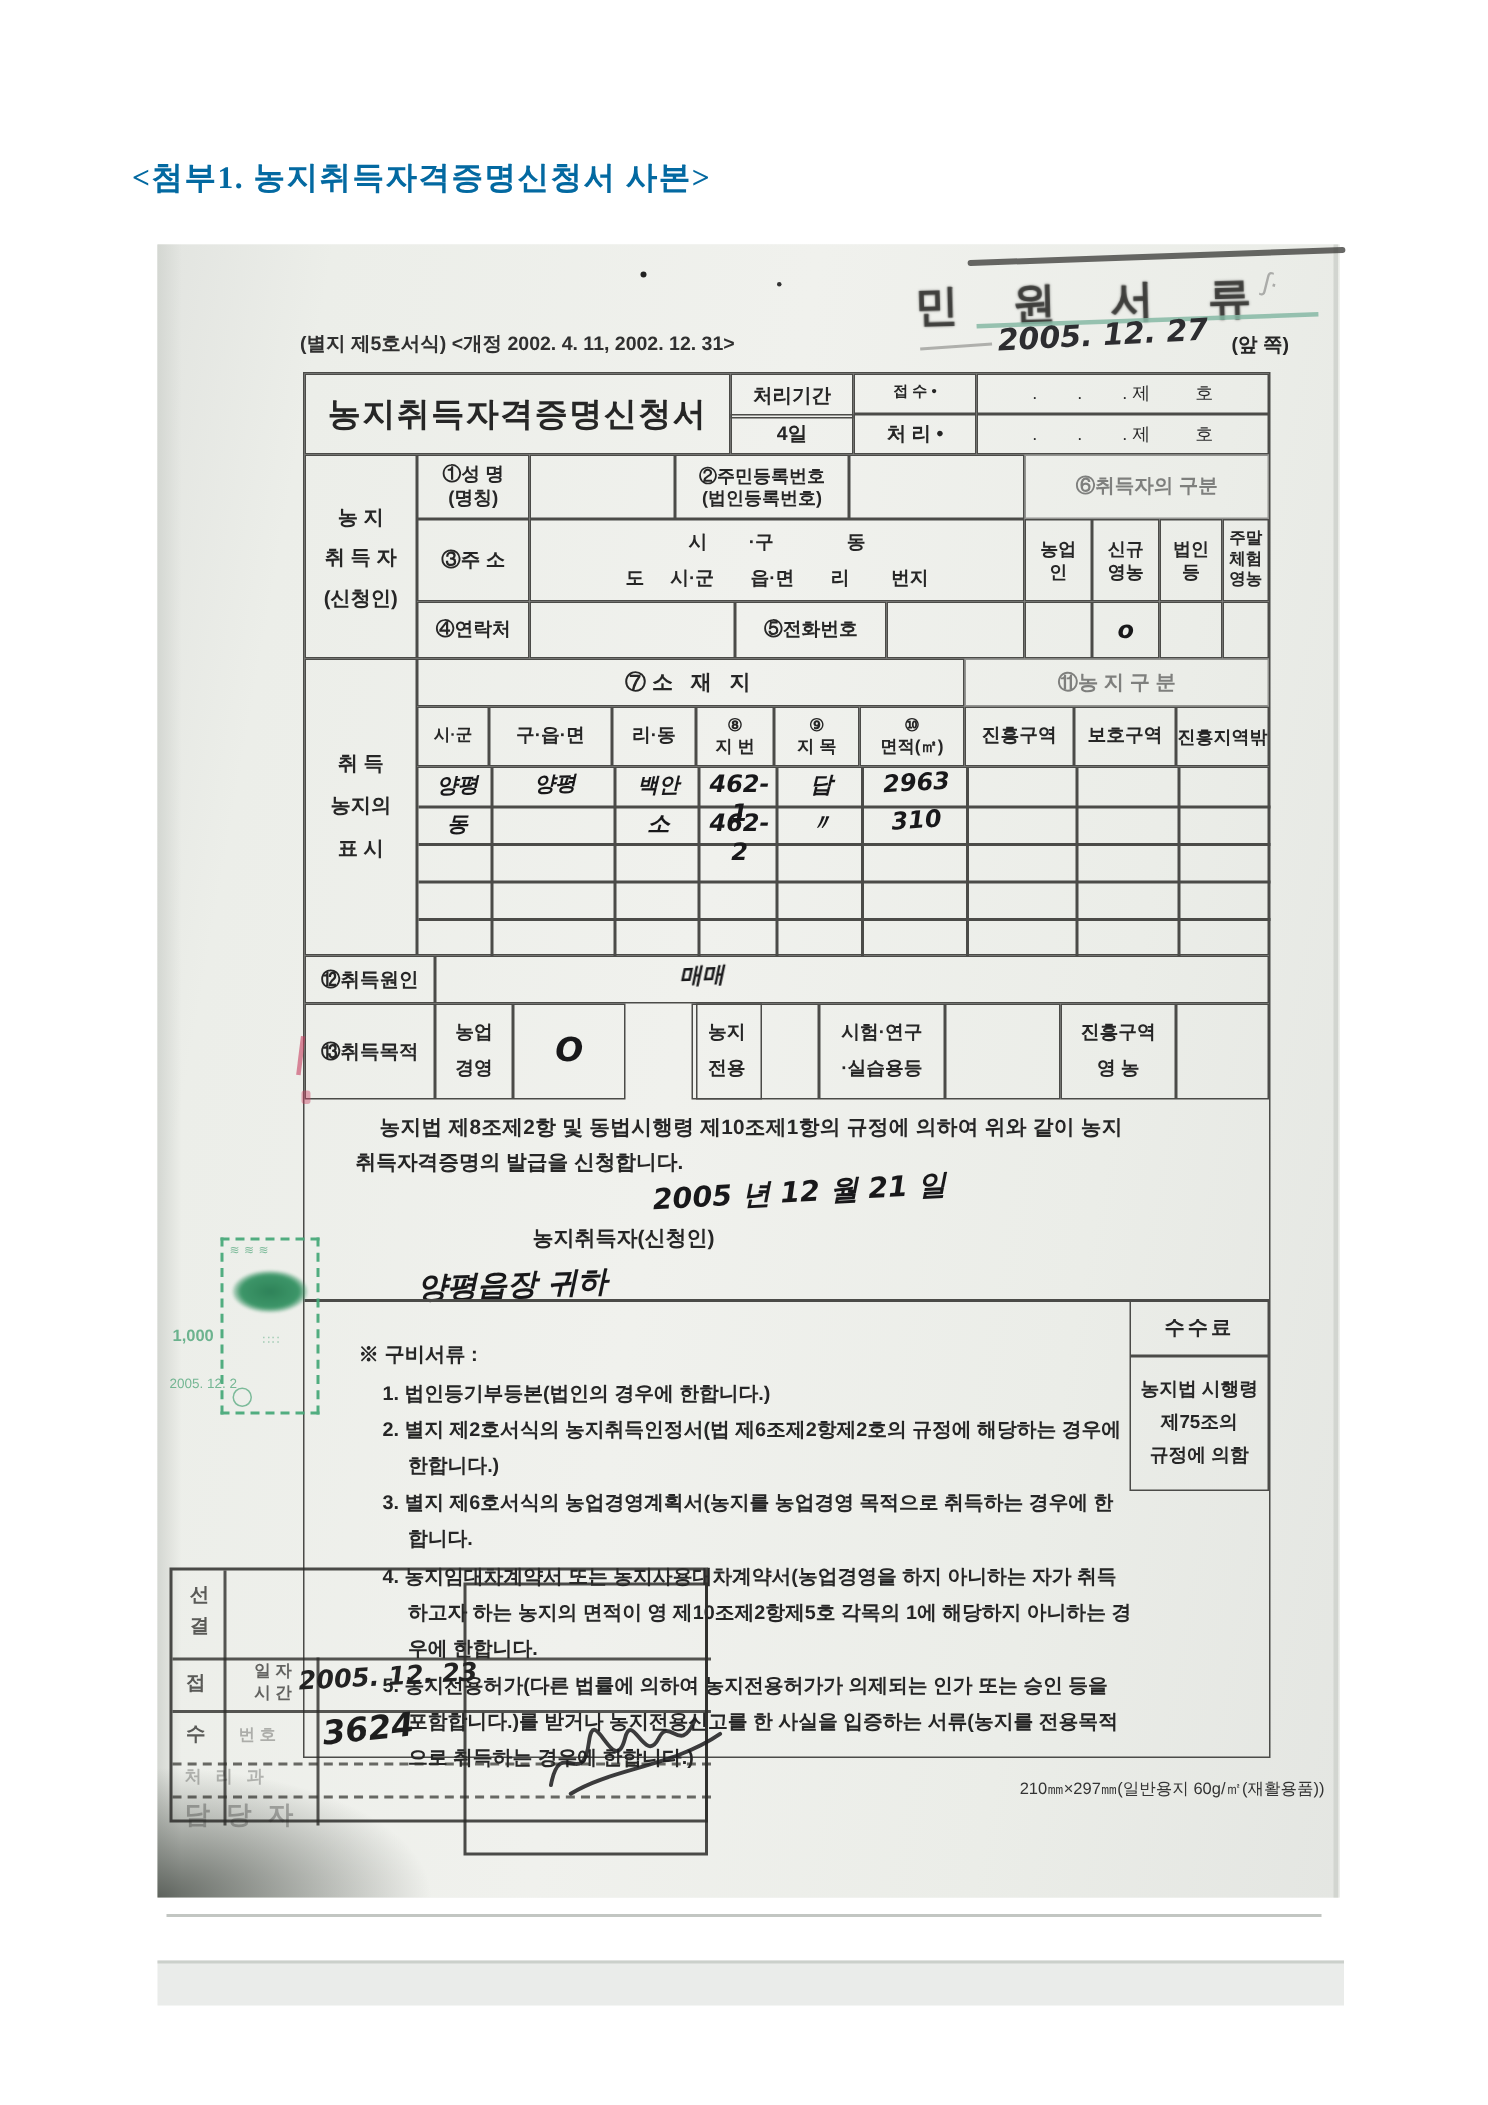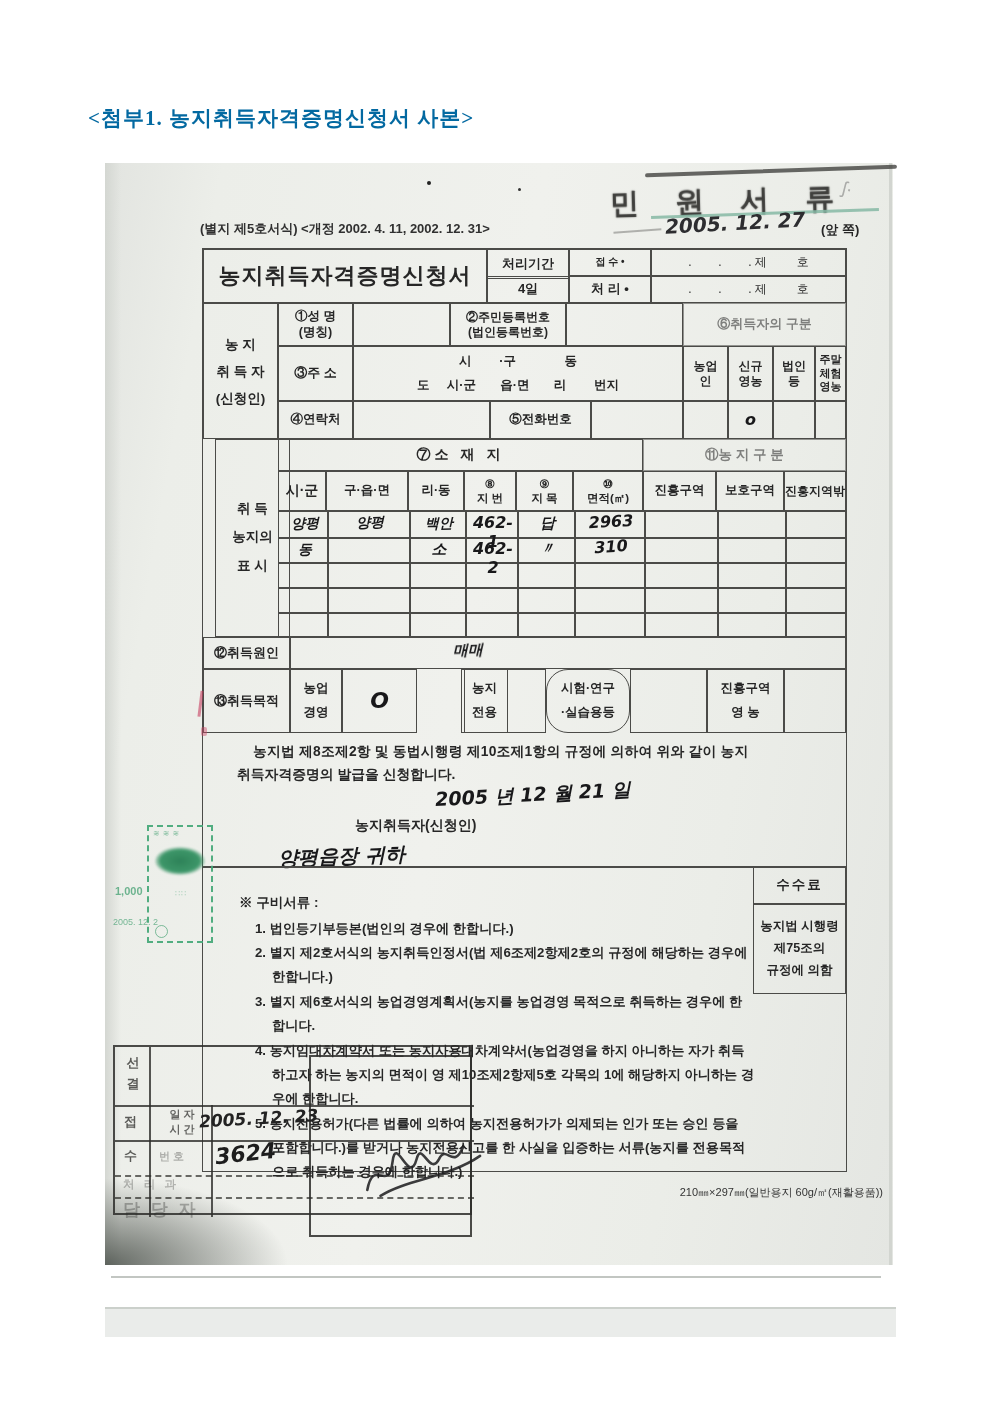--- a/index.html
+++ b/index.html
@@ -79,27 +79,27 @@
 
     <div class="cell lbl" style="left:75px;top:152px;width:75px;height:38px;font-size:12.5px;">④연락처</div>
     <div class="cell" style="left:150px;top:152px;width:137px;height:38px;"></div>
     <div class="cell lbl" style="left:287px;top:152px;width:101px;height:38px;font-size:12.5px;">⑤전화번호</div>
     <div class="cell" style="left:388px;top:152px;width:92px;height:38px;"></div>
     <div class="cell" style="left:480px;top:152px;width:45px;height:38px;"></div>
     <div class="cell hand" style="left:525px;top:152px;width:45px;height:38px;font-size:16px;">o</div>
     <div class="cell" style="left:570px;top:152px;width:42px;height:38px;"></div>
     <div class="cell" style="left:612px;top:152px;width:31px;height:38px;"></div>
 
-    <div class="cell lbl pre" style="left:12px;top:190px;width:75px;height:198px;font-size:13.5px;line-height:2.1;align-items:flex-start;padding-top:55px;">취      득
+    <div class="cell lbl pre" style="left:0;top:190px;width:75px;height:198px;font-size:13.5px;line-height:2.1;align-items:flex-start;padding-top:55px;">취      득
 농지의
 표      시</div>
     <div class="cell lbl" style="left:75px;top:190px;width:365px;height:32px;font-size:14px;letter-spacing:4px;">⑦소    재    지</div>
     <div class="cell lbl faded" style="left:440px;top:190px;width:203px;height:32px;font-size:13.5px;">⑪농  지  구  분</div>
 
-    <div class="cell lbl" style="left:75px;top:222px;width:48px;height:40px;font-size:14px;">시·군</div>
+    <div class="cell lbl" style="left:75px;top:222px;width:48px;height:40px;font-size:11px;">시·군</div>
     <div class="cell lbl" style="left:123px;top:222px;width:82px;height:40px;font-size:12.5px;">구·읍·면</div>
     <div class="cell lbl" style="left:205px;top:222px;width:56px;height:40px;font-size:12.5px;">리·동</div>
     <div class="cell lbl pre" style="left:261px;top:222px;width:52px;height:40px;font-size:11.5px;">⑧
 지 번</div>
     <div class="cell lbl pre" style="left:313px;top:222px;width:57px;height:40px;font-size:11.5px;">⑨
 지 목</div>
     <div class="cell lbl pre" style="left:370px;top:222px;width:70px;height:40px;font-size:11.5px;">⑩
 면적(㎡)</div>
     <div class="cell lbl" style="left:440px;top:222px;width:73px;height:40px;font-size:12.5px;">진흥구역</div>
     <div class="cell lbl" style="left:513px;top:222px;width:68px;height:40px;font-size:12.5px;">보호구역</div>
@@ -137,21 +137,21 @@
     <div class="cell" style="left:87px;top:388px;width:556px;height:32px;"></div>
     <div class="abs hand" style="left:250px;top:392px;font-size:15px;transform:rotate(-2deg);filter:blur(.2px);">매매</div>
 
     <div class="cell lbl" style="left:0;top:420px;width:87px;height:64px;font-size:13px;">⑬취득목적</div>
     <div class="cell lbl pre" style="left:87px;top:420px;width:52px;height:64px;font-size:12.5px;line-height:1.9;">농업
 경영</div>
     <div class="cell hand" style="left:139px;top:420px;width:75px;height:64px;font-size:22px;">O</div>
     <div class="cell lbl pre" style="left:214px;top:420px;width:47px;height:64px;font-size:12.5px;line-height:1.9;margin-left:44px;">농지
 전용</div>
     <div class="cell" style="left:261px;top:420px;width:82px;height:64px;"></div>
-    <div class="cell lbl pre" style="left:343px;top:420px;width:84px;height:64px;font-size:12.5px;line-height:1.9;border-radius:22px;">시험·연구
+    <div class="cell lbl pre" style="left:343px;top:420px;width:84px;height:64px;font-size:12.5px;line-height:1.9;">시험·연구
 ·실습용등</div>
     <div class="cell" style="left:427px;top:420px;width:77px;height:64px;"></div>
     <div class="cell lbl pre" style="left:504px;top:420px;width:77px;height:64px;font-size:12.5px;line-height:1.9;">진흥구역
 영      농</div>
     <div class="cell" style="left:581px;top:420px;width:62px;height:64px;"></div>
 
     <div class="abs lbl" style="left:50px;top:494px;width:575px;font-size:13.8px;letter-spacing:.2px;">농지법 제8조제2항 및 동법시행령 제10조제1항의 규정에 의하여 위와 같이 농지</div>
     <div class="abs lbl" style="left:34px;top:517px;width:420px;font-size:13.8px;">취득자격증명의 발급을 신청합니다.</div>
     <div class="abs hand" style="left:225px;top:533px;width:210px;font-size:19px;transform:rotate(-3deg);text-align:center;">2005 년 12  월 21  일</div>
     <div class="abs lbl" style="left:152px;top:568px;font-size:14px;">농지취득자(신청인)</div>

